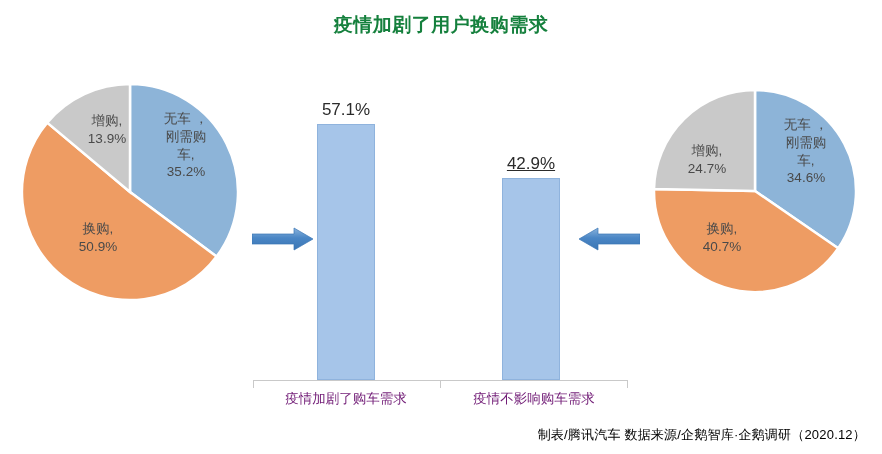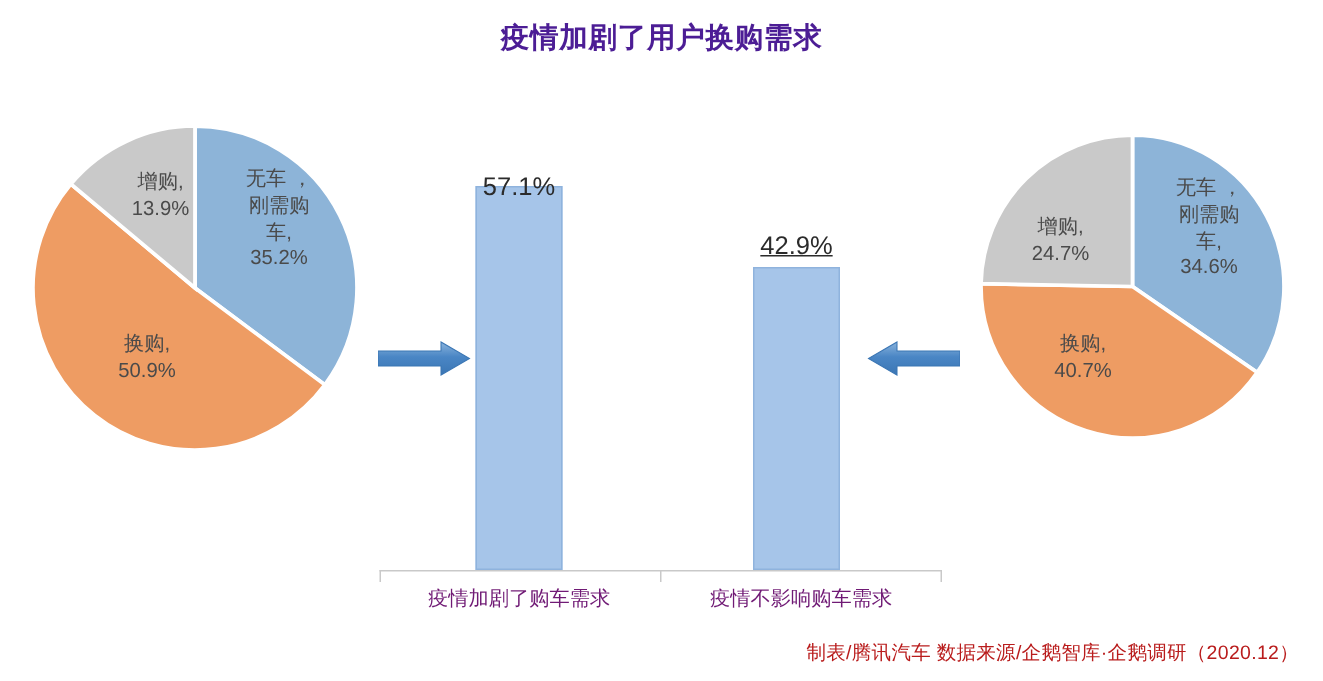--- a/index.html
+++ b/index.html
@@ -16,21 +16,21 @@
     color: #404040;
   }
   #chart-title {
     position: absolute;
     top: 12px;
     left: 0;
     width: 882px;
     text-align: center;
     font-size: 19px;
     font-weight: bold;
-    color: #4c1d95;
+    color: #15803d;
     letter-spacing: 0.5px;
   }
   .pie-wrap {
     position: absolute;
   }
   #pie-left  { left: 20px;  top: 82px; width: 220px; height: 220px; }
   #pie-right { left: 652px; top: 88px; width: 206px; height: 206px; }
   .pie-wrap svg { display: block; width: 100%; height: 100%; }
   .pie-label {
     position: absolute;
@@ -82,21 +82,21 @@
   }
   #bar-1 { left: 64px;  width: 58px; height: 258px; }
   #bar-2 { left: 249px; width: 58px; height: 203px; }
   .bar-value {
     position: absolute;
     text-align: center;
     font-size: 17px;
     color: #2b2b2b;
     width: 90px;
   }
-  #bar-value-1 { left: 48px;  top: 2px; margin-top: 15px; }
+  #bar-value-1 { left: 48px;  top: 2px; }
   #bar-value-2 { left: 233px; top: 57px; }
   .bar-cat {
     position: absolute;
     top: 300px;
     text-align: center;
     font-size: 13.5px;
     color: #701a75;
     width: 186px;
   }
   #bar-cat-1 { left: 0px; }
@@ -110,21 +110,21 @@
   }
   #arrow-left  { left: 252px; top: 226px; }
   #arrow-right { left: 578px; top: 226px; }
 
   
   #source-note {
     position: absolute;
     right: 16px;
     bottom: 10px;
     font-size: 13px;
-    color: #b91c1c;
+    color: #000000;
     letter-spacing: 0.2px;
   }
 </style>
 </head>
 <body>
 
 <div id="chart-title">疫情加剧了用户换购需求</div>
 
 <div class="pie-wrap" id="pie-left">
   <svg viewBox="0 0 220 220">

